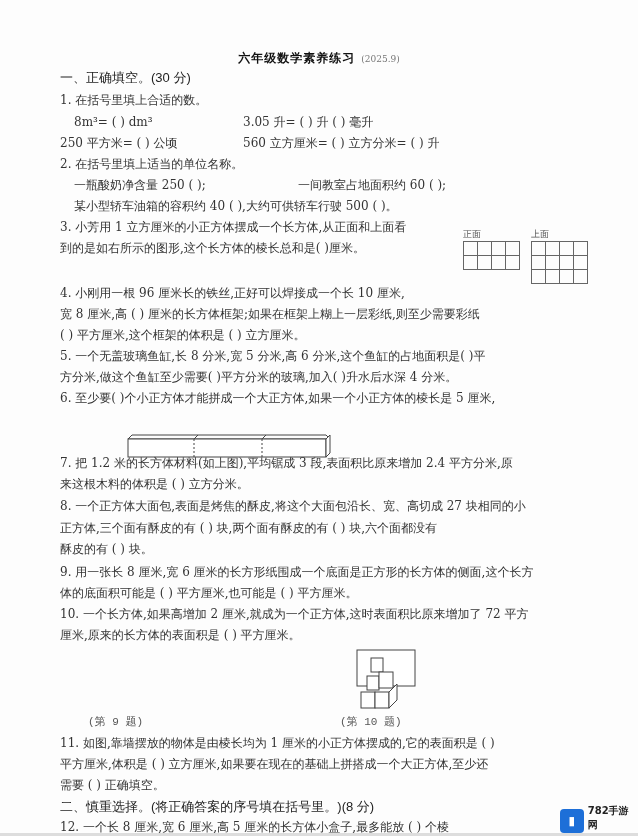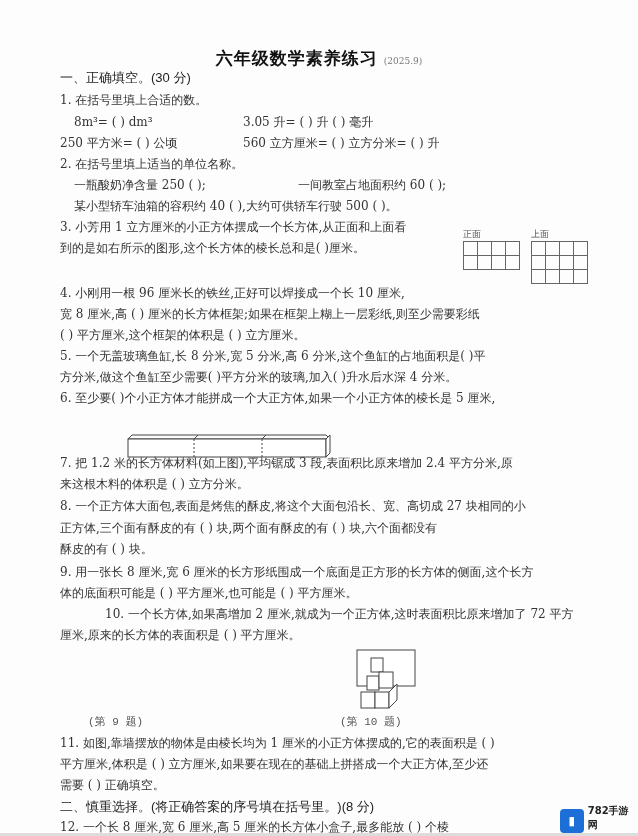--- a/index.html
+++ b/index.html
@@ -1,20 +1,20 @@
 <!DOCTYPE html>
 <html><head>
 <meta charset="utf-8">
 <style>
   html, body { margin:0; padding:0; background:#fff; }
   body { width:638px; height:836px; position:relative; overflow:hidden;
          font-family:"DejaVu Serif", serif; color:#2a2a2a; }
   .page { position:absolute; left:0; top:0; width:638px; height:836px; background:#fdfdfd; }
   .title { position:absolute; top:47px; left:0; width:638px; text-align:center; }
-  .title .main { font-family:"DejaVu Sans", sans-serif; font-weight:bold; font-size:17px; color:#111; letter-spacing:1px; }
+  .title .main { font-family:"DejaVu Sans", sans-serif; font-weight:bold; font-size:12px; color:#111; letter-spacing:1px; }
   .title .date { font-size:9px; color:#777; margin-left:6px; }
   .line { position:absolute; left:60px; font-size:12px; white-space:nowrap; color:#333; line-height:16px; }
   .sec { font-family:Liberation Sans, sans-serif; font-size:13px; color:#222; }
   .ind { left:74px; }
   .fig { position:absolute; }
   .grid { border-collapse:collapse; }
   .grid td { border:1px solid #666; width:13px; height:13px; padding:0; }
   .cap { font-size:9px; color:#555; text-align:left;font-family:Liberation Mono, monospace; }
   .watermark { position:absolute; left:560px; top:806px; width:78px; height:30px; display:flex; align-items:center; }
   .wm-logo { width:24px; height:24px; background:#1d6fd8; border-radius:4px; display:flex; align-items:center; justify-content:center; color:#fff; font-size:12px; }
@@ -116,21 +116,21 @@
   <div class="line" style="top:455px;">7. 把 1.2 米的长方体材料(如上图),平均锯成 3 段,表面积比原来增加 2.4 平方分米,原</div>
   <div class="line" style="top:476px;">来这根木料的体积是 (          ) 立方分米。</div>
 
   <div class="line" style="top:498px;">8. 一个正方体大面包,表面是烤焦的酥皮,将这个大面包沿长、宽、高切成 27 块相同的小</div>
   <div class="line" style="top:520px;">正方体,三个面有酥皮的有 (        ) 块,两个面有酥皮的有 (        ) 块,六个面都没有</div>
   <div class="line" style="top:541px;">酥皮的有 (        ) 块。</div>
 
   <div class="line" style="top:564px;">9. 用一张长 8 厘米,宽 6 厘米的长方形纸围成一个底面是正方形的长方体的侧面,这个长方</div>
   <div class="line" style="top:585px;">体的底面积可能是 (      ) 平方厘米,也可能是 (      ) 平方厘米。</div>
 
-  <div class="line" style="top:606px;margin-left:45px;">10. 一个长方体,如果高增加 2 厘米,就成为一个正方体,这时表面积比原来增加了 72 平方</div>
+  <div class="line" style="top:606px;">10. 一个长方体,如果高增加 2 厘米,就成为一个正方体,这时表面积比原来增加了 72 平方</div>
   <div class="line" style="top:627px;text-align:right;">厘米,原来的长方体的表面积是 (      ) 平方厘米。</div>
 
   <div class="cap" style="position:absolute; left:88px; top:714px; font-size:11px;">(第 9 题)</div>
 
   <div class="fig" style="left:353px; top:648px;">
     <svg width="66" height="62" viewBox="0 0 66 62">
       <rect x="4" y="2" width="58" height="36" fill="#fff" stroke="#444"></rect>
       <rect x="18" y="10" width="12" height="14" fill="#fff" stroke="#444"></rect>
       <rect x="14" y="28" width="12" height="14" fill="#fff" stroke="#444"></rect>
       <rect x="26" y="24" width="14" height="16" fill="#fff" stroke="#444"></rect>

